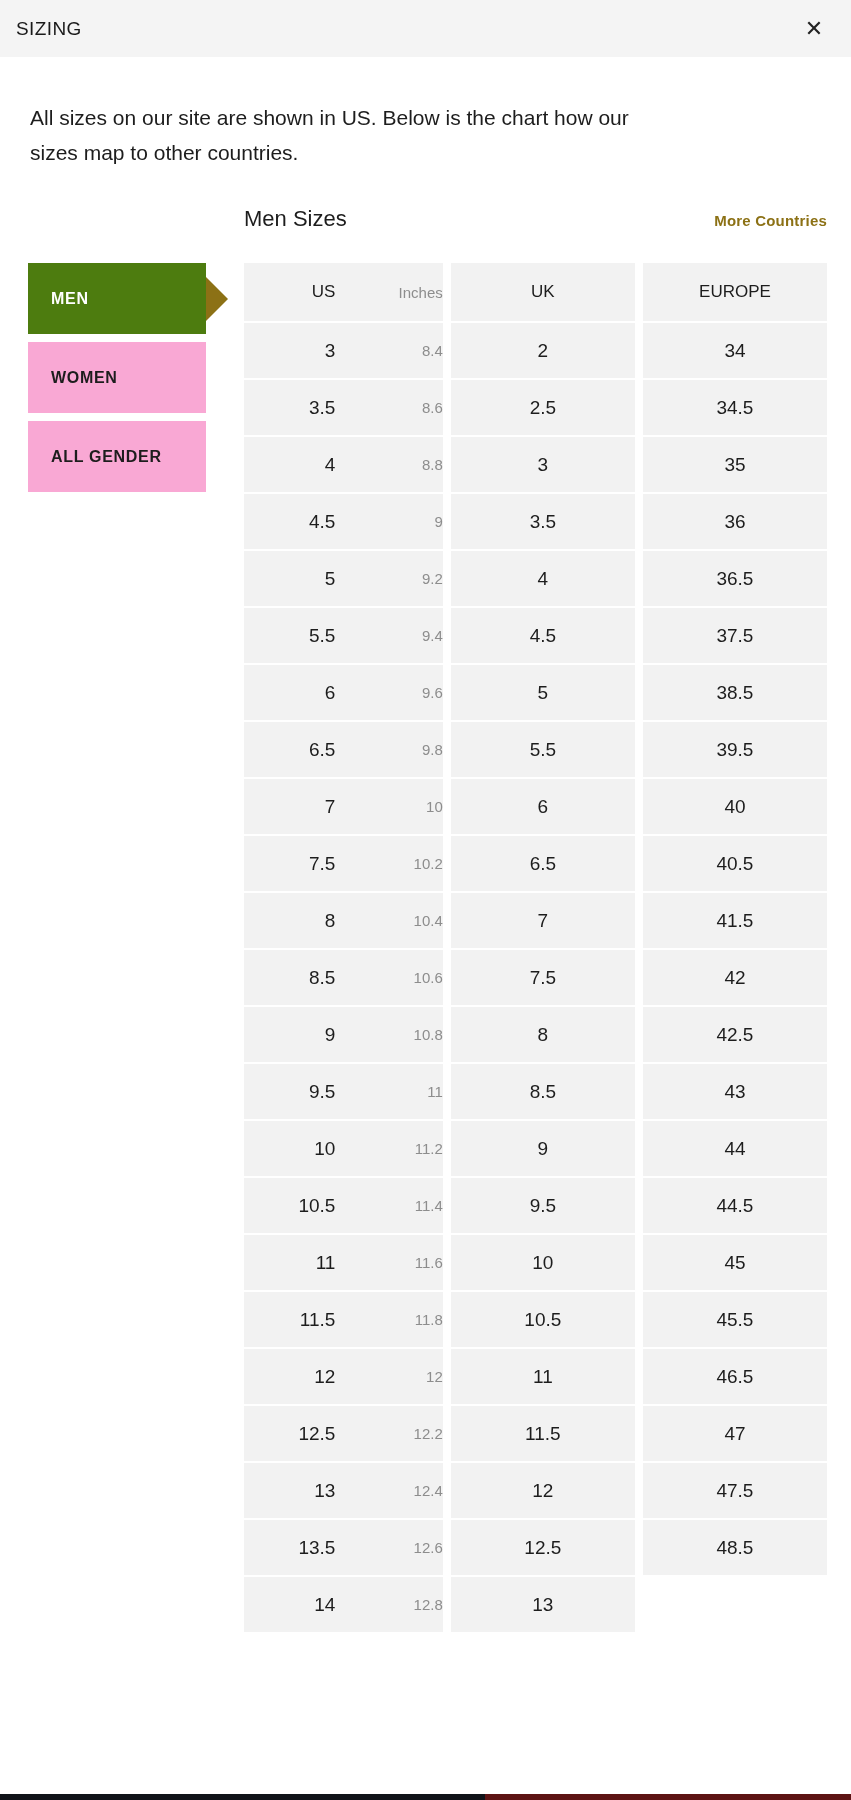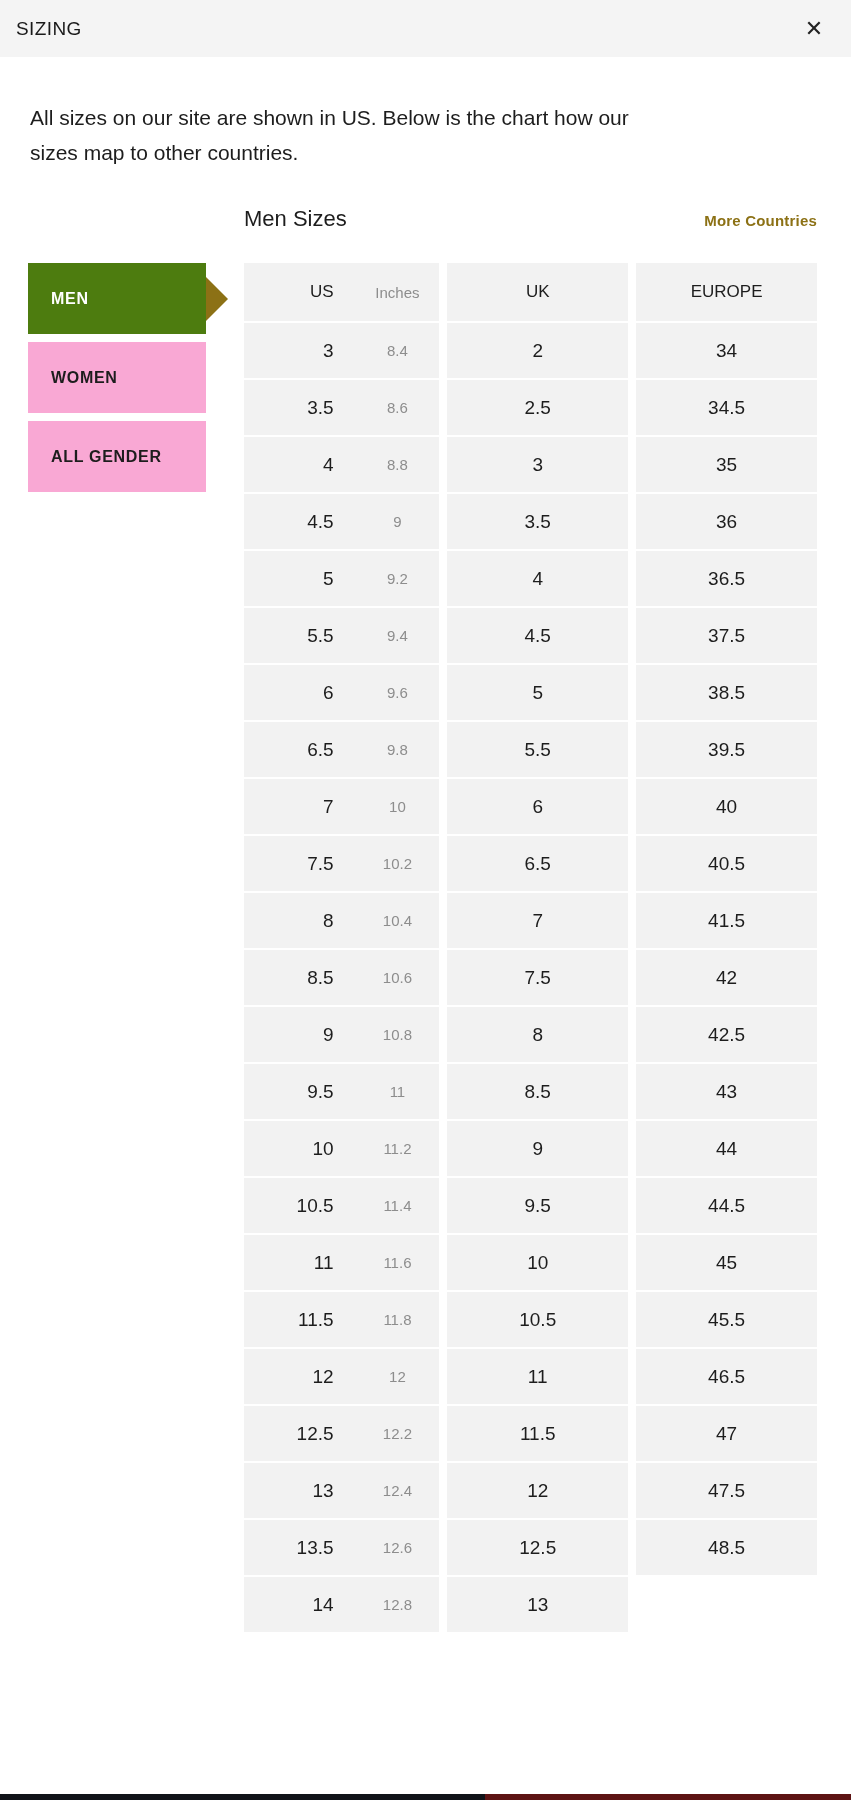--- a/index.html
+++ b/index.html
@@ -100,21 +100,21 @@
     height: 0;
     border-top: 22px solid transparent;
     border-bottom: 22px solid transparent;
     border-left: 22px solid #8c7115;
   }
 
   
   .panel {
     flex: 1 1 auto;
     padding-left: 38px;
-    padding-right: 34px;
+    padding-right: 24px;
     min-width: 0;
   }
   .panel-head {
     display: flex;
     align-items: baseline;
     justify-content: space-between;
     height: 57px;
   }
   .panel-title {
     font-size: 22px;
@@ -163,21 +163,21 @@
   }
   .dual .primary {
     flex: 0 0 52%;
     text-align: right;
     padding-right: 12px;
     font-size: 19px;
     color: #1d1d1d;
   }
   .dual .secondary {
     flex: 0 0 48%;
-    text-align: center;
+    text-align: right;
     padding-left: 10px;
     font-size: 15px;
     color: #8d8d8d;
   }
   .cell.head .primary { font-size: 17px; }
   .cell.head .secondary { font-size: 15px; color: #8d8d8d; }
 
   
   .fade {
     position: absolute;

